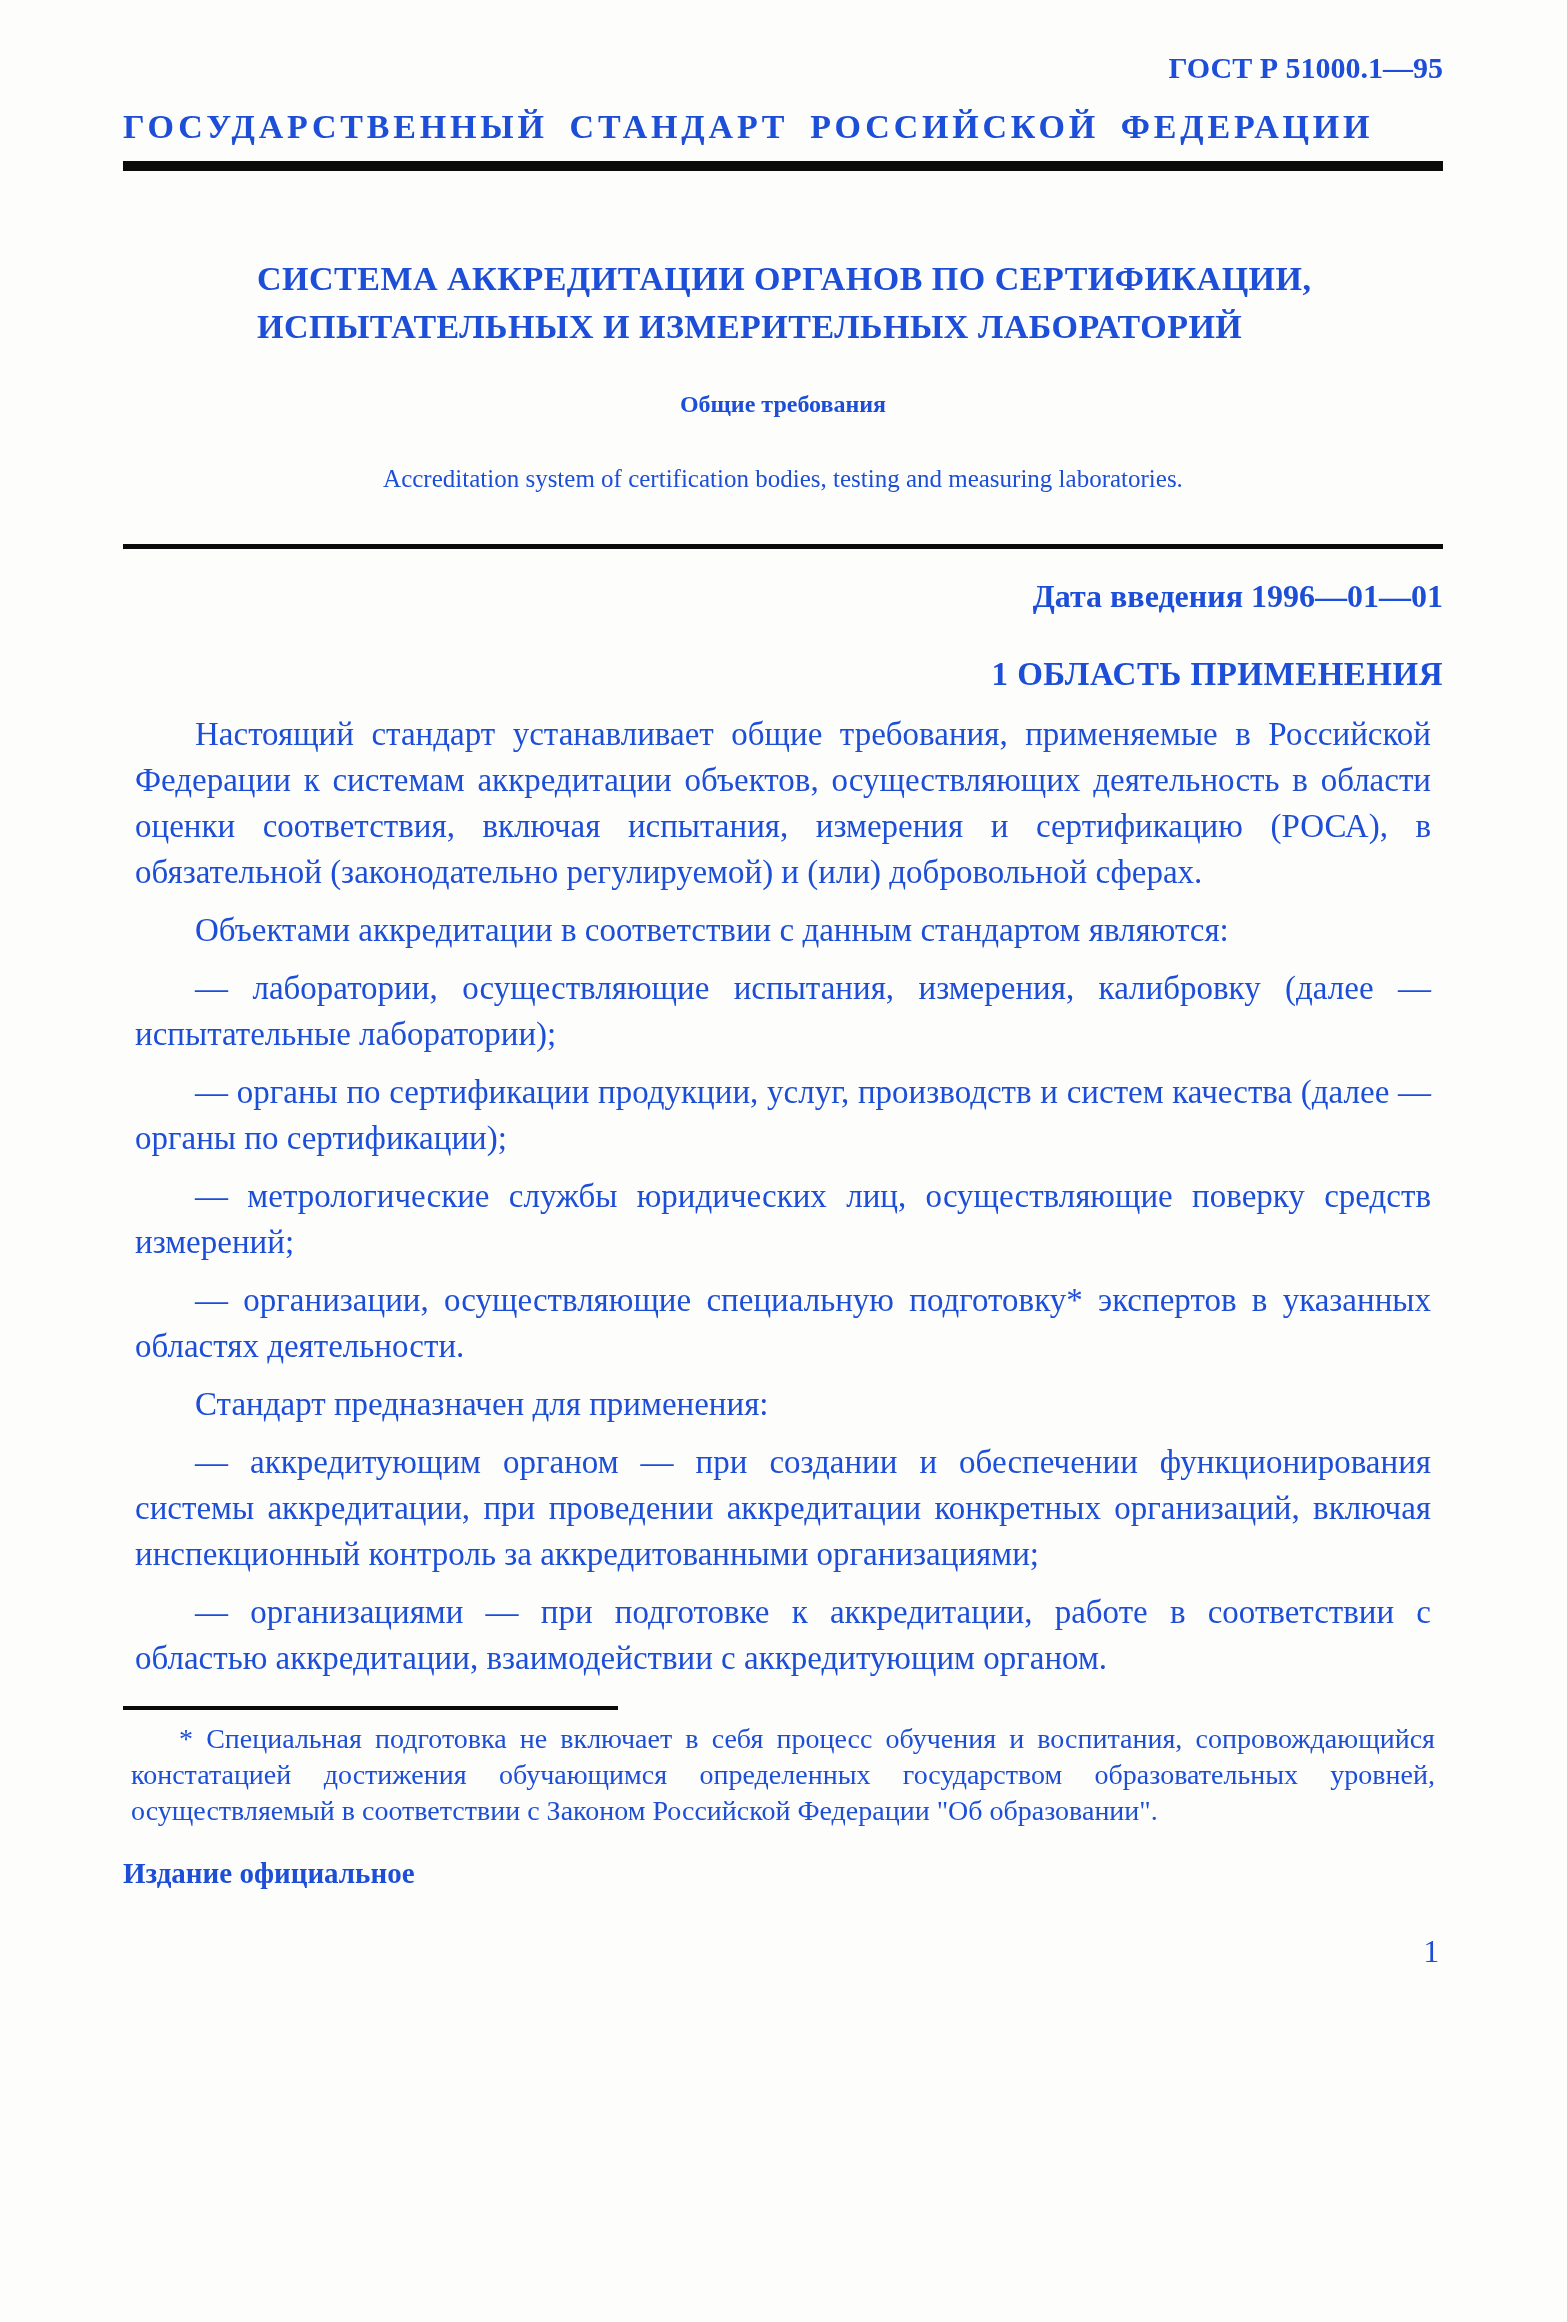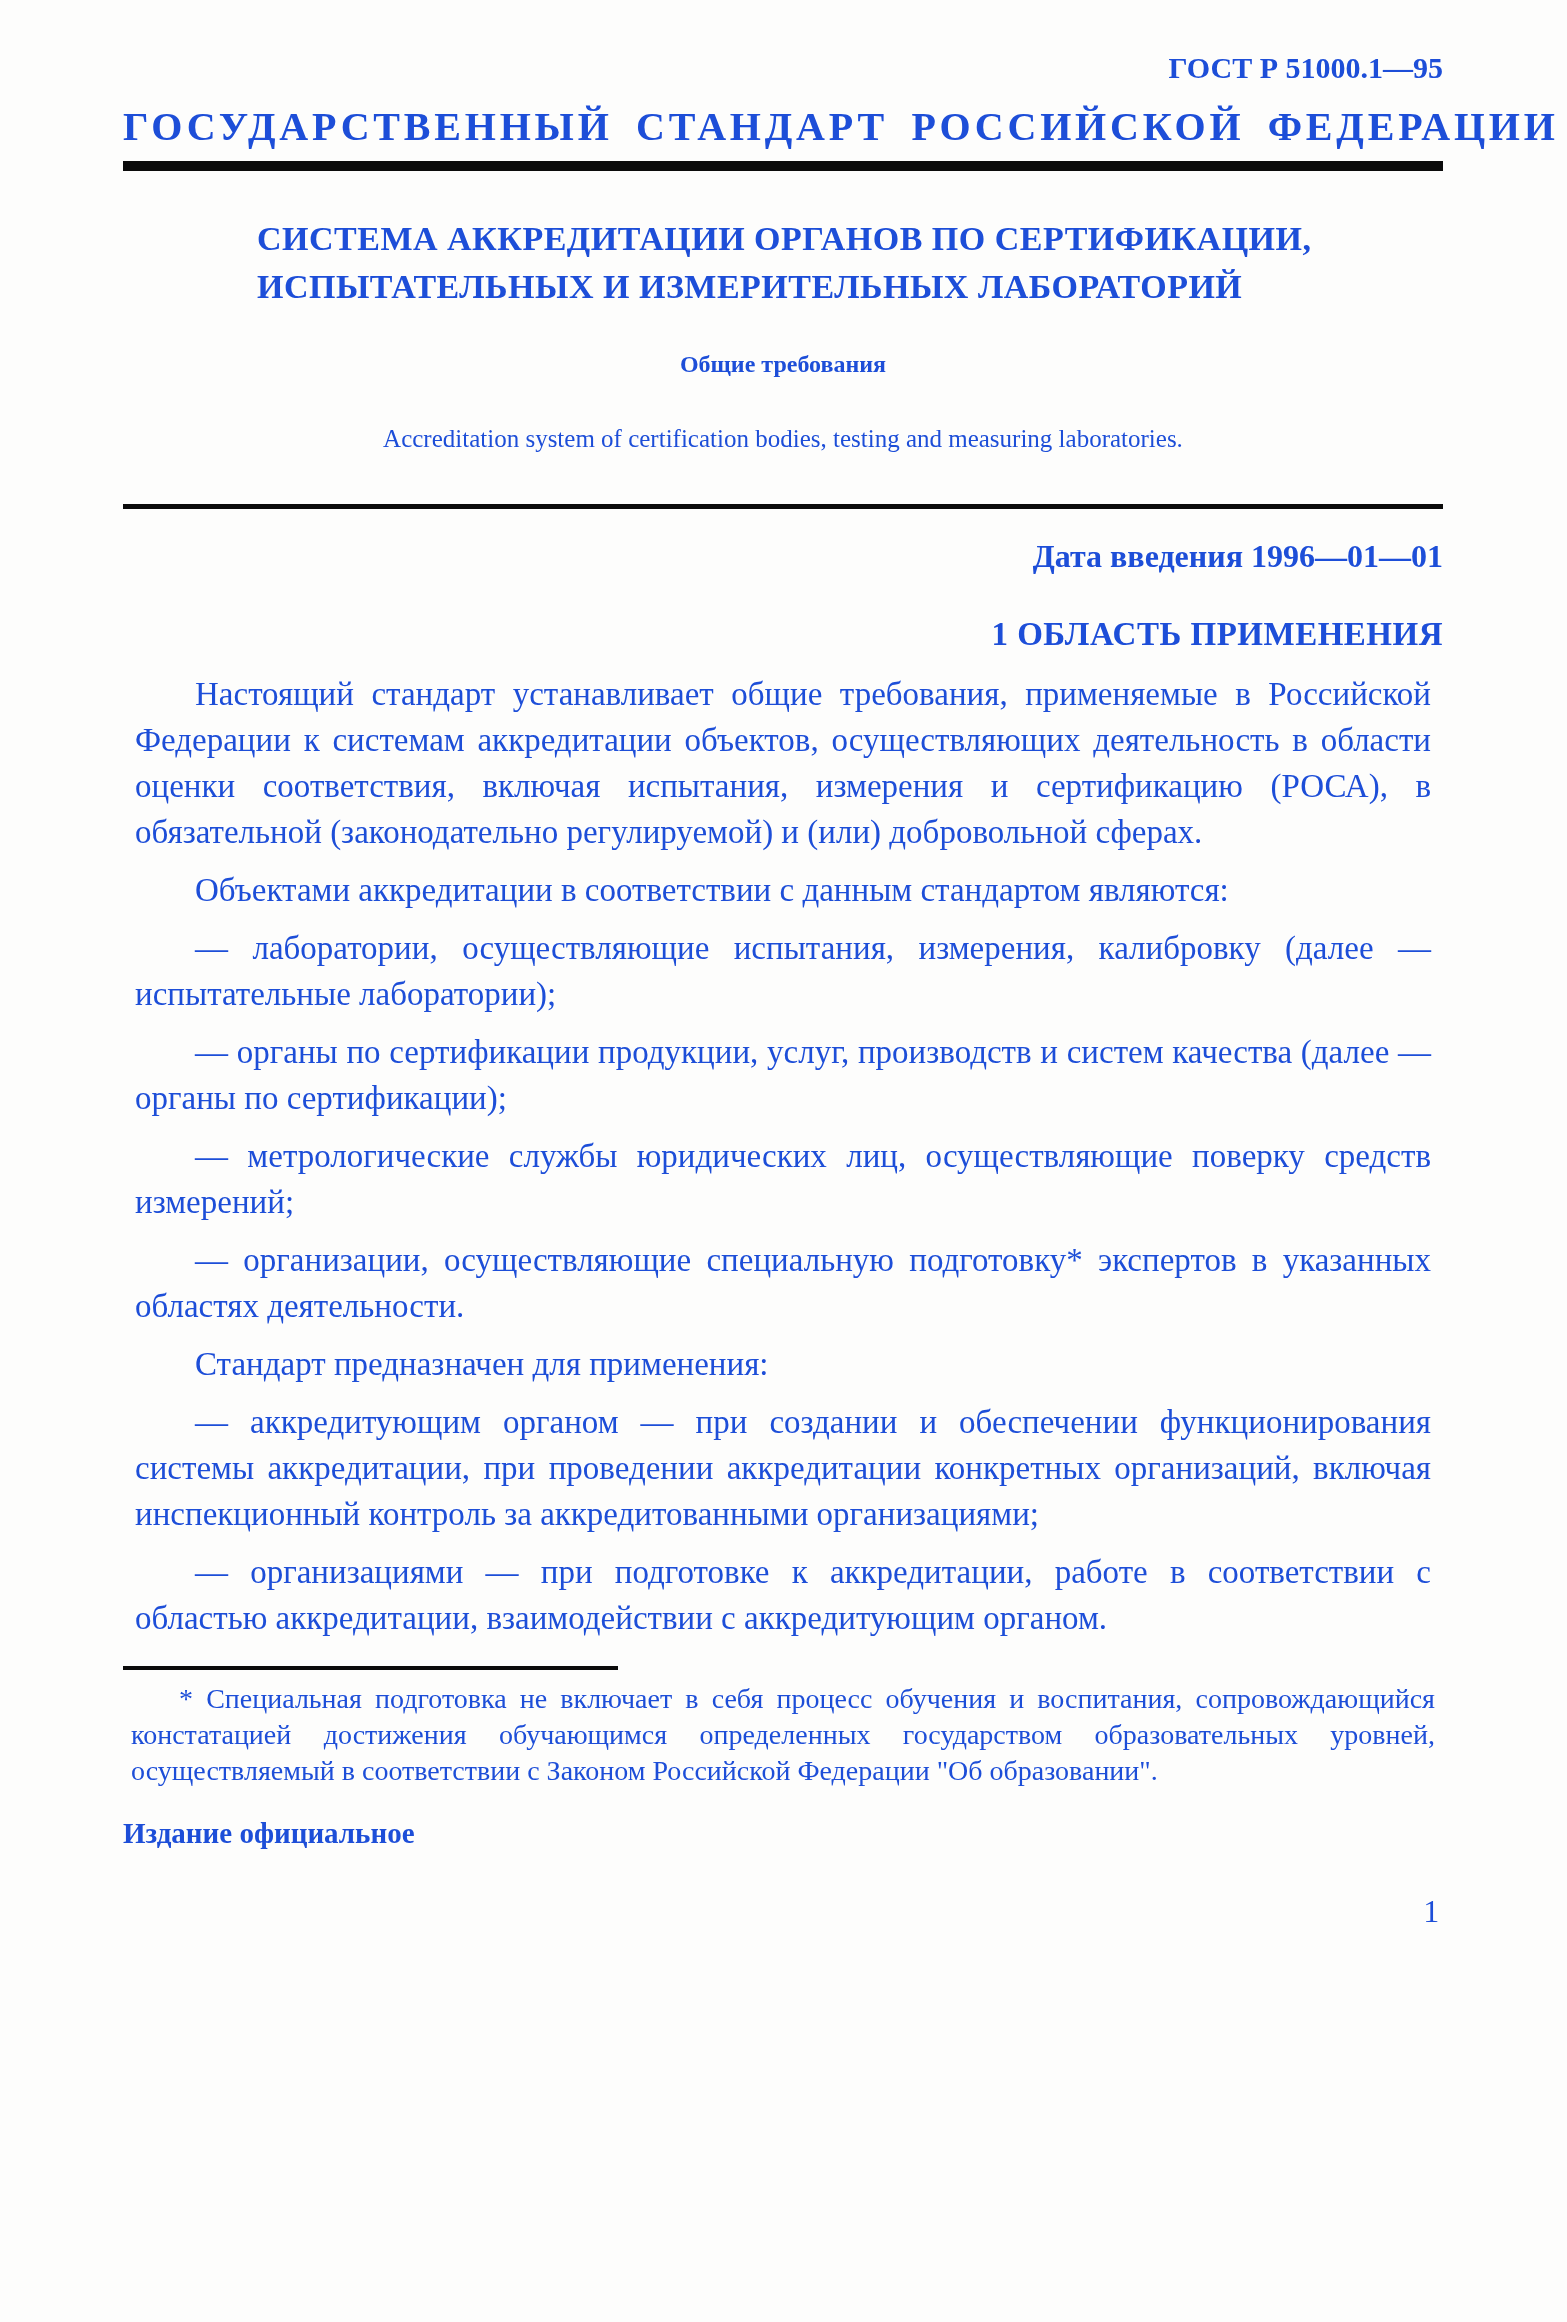--- a/index.html
+++ b/index.html
@@ -20,33 +20,33 @@
   }
   .doc-code {
     text-align: right;
     font-weight: bold;
     font-size: 30px;
     line-height: 35px;
   }
   .gov-header {
     margin-top: 21px;
     font-weight: bold;
-    font-size: 40px;
+    font-size: 34px;
     line-height: 42px;
     letter-spacing: 3.8px;
     word-spacing: 9.6px;
     white-space: nowrap;
   }
   .rule-thick {
     height: 9.6px;
     background: #0b0b0b;
     margin-top: 13.4px;
   }
   .title-block {
-    margin-top: 44px;
+    margin-top: 84px;
     margin-left: 134px;
     font-weight: bold;
     font-size: 34px;
     line-height: 48px;
     letter-spacing: 0.5px;
   }
   .subtitle {
     margin-top: 33px;
     text-align: center;
     font-weight: bold;

